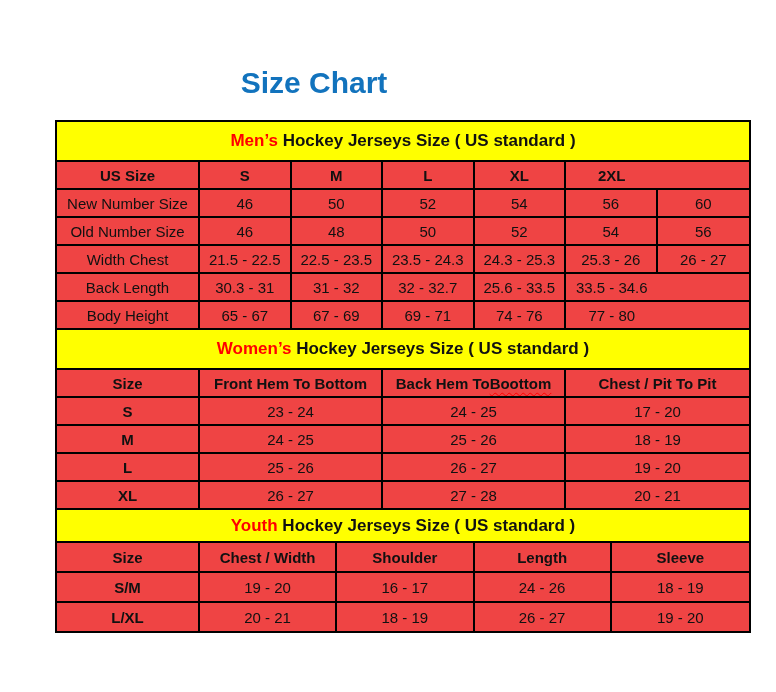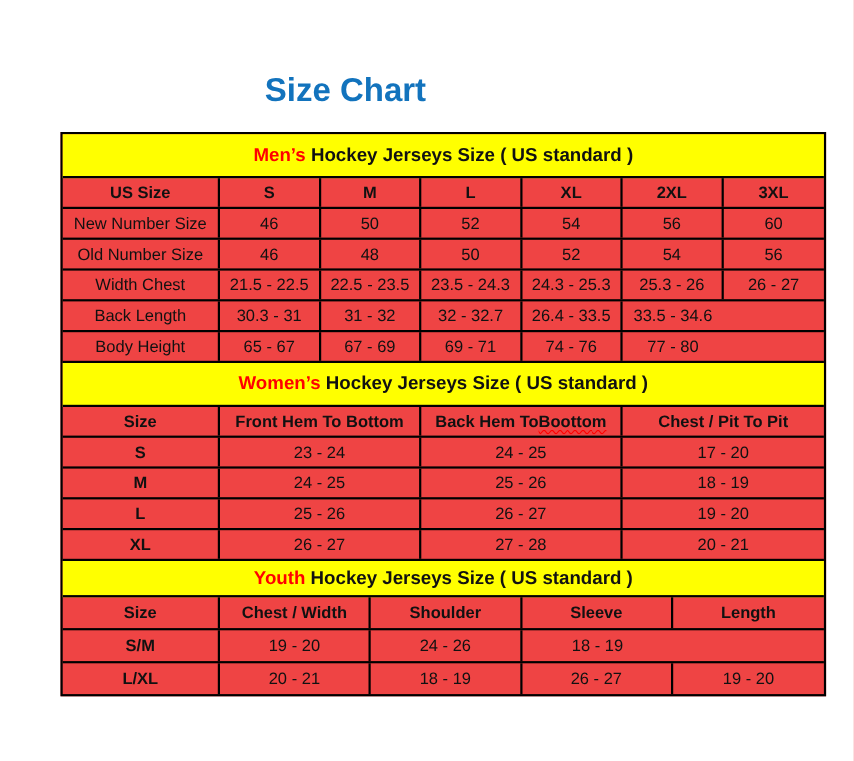--- a/index.html
+++ b/index.html
@@ -83,21 +83,20 @@
 
   <div class="band"><span class="hl">Men’s</span><span> Hockey Jerseys Size ( US standard )</span></div>
 
   <div class="row men-row header-row">
     <div class="cell">US Size</div>
     <div class="cell">S</div>
     <div class="cell">M</div>
     <div class="cell">L</div>
     <div class="cell">XL</div>
     <div class="cell">2XL</div>
-    <div class="cell">3XL</div>
   </div>
 
   <div class="row men-row">
     <div class="cell">New Number Size</div>
     <div class="cell">46</div>
     <div class="cell">50</div>
     <div class="cell">52</div>
     <div class="cell">54</div>
     <div class="cell">56</div>
     <div class="cell">60</div>
@@ -121,21 +120,21 @@
     <div class="cell">24.3 - 25.3</div>
     <div class="cell">25.3 - 26</div>
     <div class="cell">26 - 27</div>
   </div>
 
   <div class="row men-row">
     <div class="cell">Back Length</div>
     <div class="cell">30.3 - 31</div>
     <div class="cell">31 - 32</div>
     <div class="cell">32 - 32.7</div>
-    <div class="cell">26.4 - 33.5</div>
+    <div class="cell">25.6 - 33.5</div>
     <div class="cell">33.5 - 34.6</div>
   </div>
 
   <div class="row men-row">
     <div class="cell">Body Height</div>
     <div class="cell">65 - 67</div>
     <div class="cell">67 - 69</div>
     <div class="cell">69 - 71</div>
     <div class="cell">74 - 76</div>
     <div class="cell">77 - 80</div>
@@ -180,27 +179,28 @@
     <div class="cell">27 - 28</div>
     <div class="cell">20 - 21</div>
   </div>
 
   <div class="band small"><span class="hl">Youth</span><span> Hockey Jerseys Size ( US standard )</span></div>
 
   <div class="row youth-row header-row">
     <div class="cell">Size</div>
     <div class="cell">Chest / Width</div>
     <div class="cell">Shoulder</div>
+    <div class="cell">Length</div>
     <div class="cell">Sleeve</div>
-    <div class="cell">Length</div>
   </div>
 
   <div class="row youth-row">
     <div class="cell bold">S/M</div>
     <div class="cell">19 - 20</div>
+    <div class="cell">16 - 17</div>
     <div class="cell">24 - 26</div>
     <div class="cell">18 - 19</div>
   </div>
 
   <div class="row youth-row">
     <div class="cell bold">L/XL</div>
     <div class="cell">20 - 21</div>
     <div class="cell">18 - 19</div>
     <div class="cell">26 - 27</div>
     <div class="cell">19 - 20</div>

